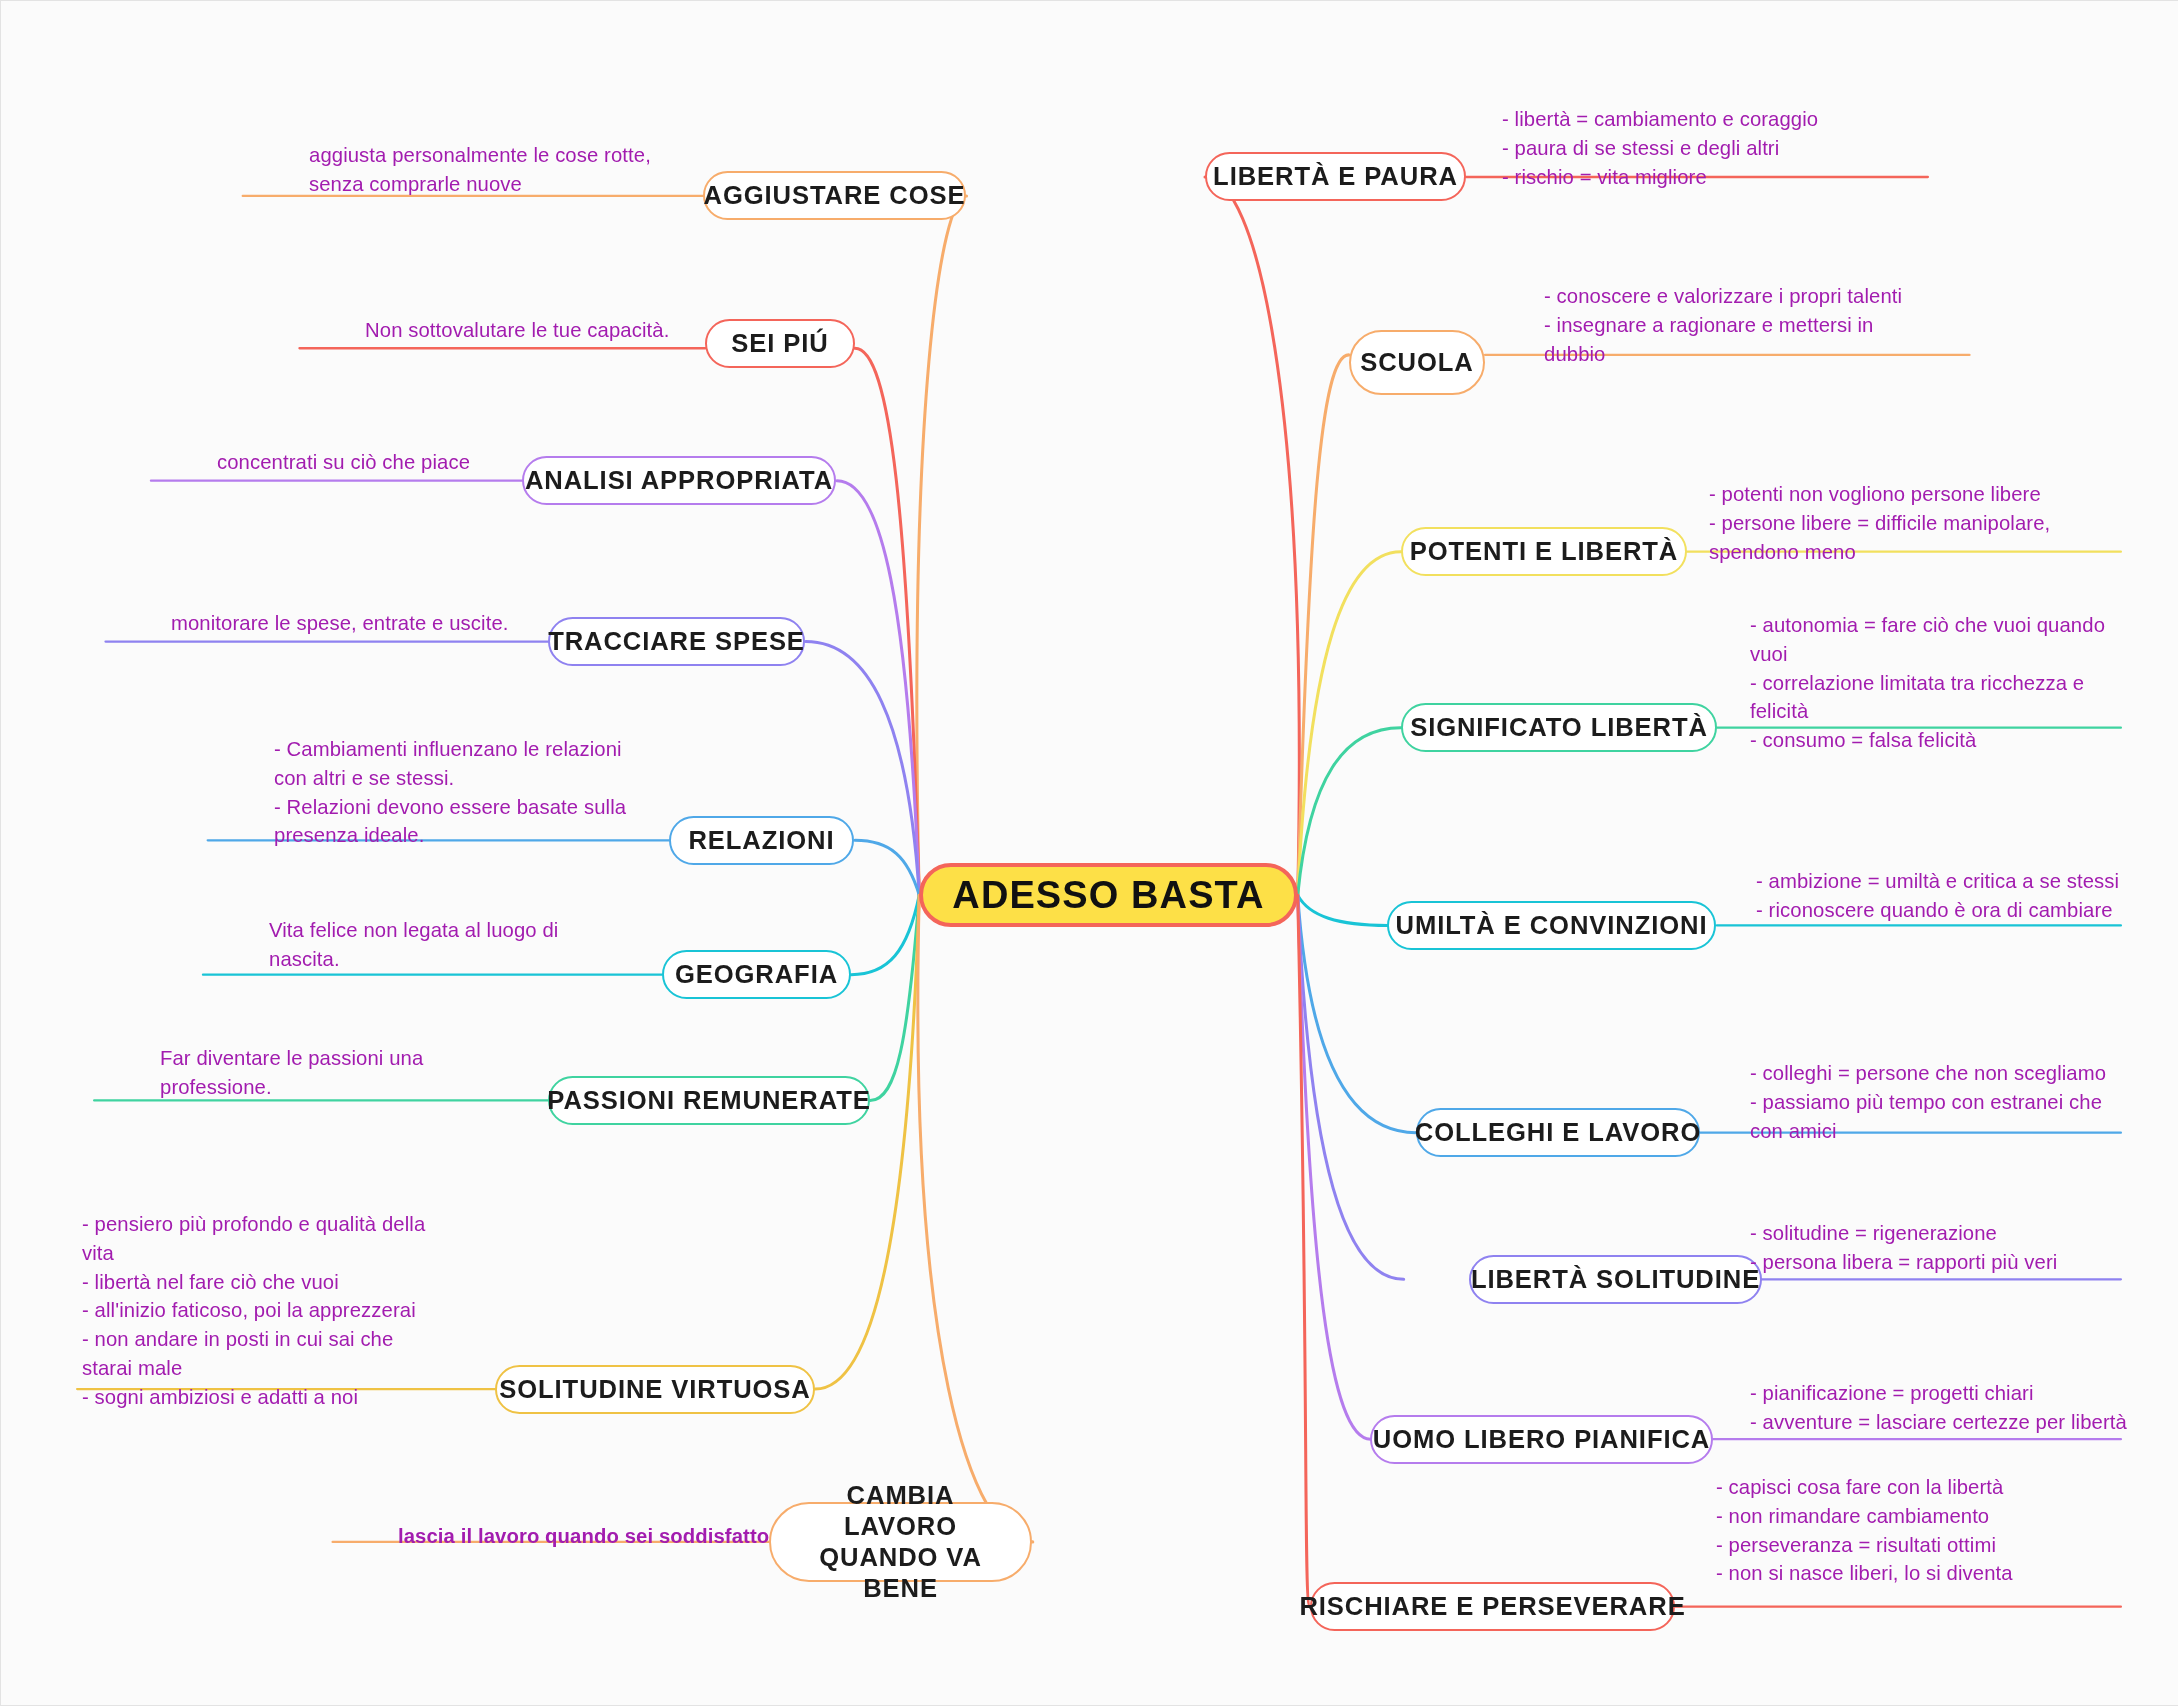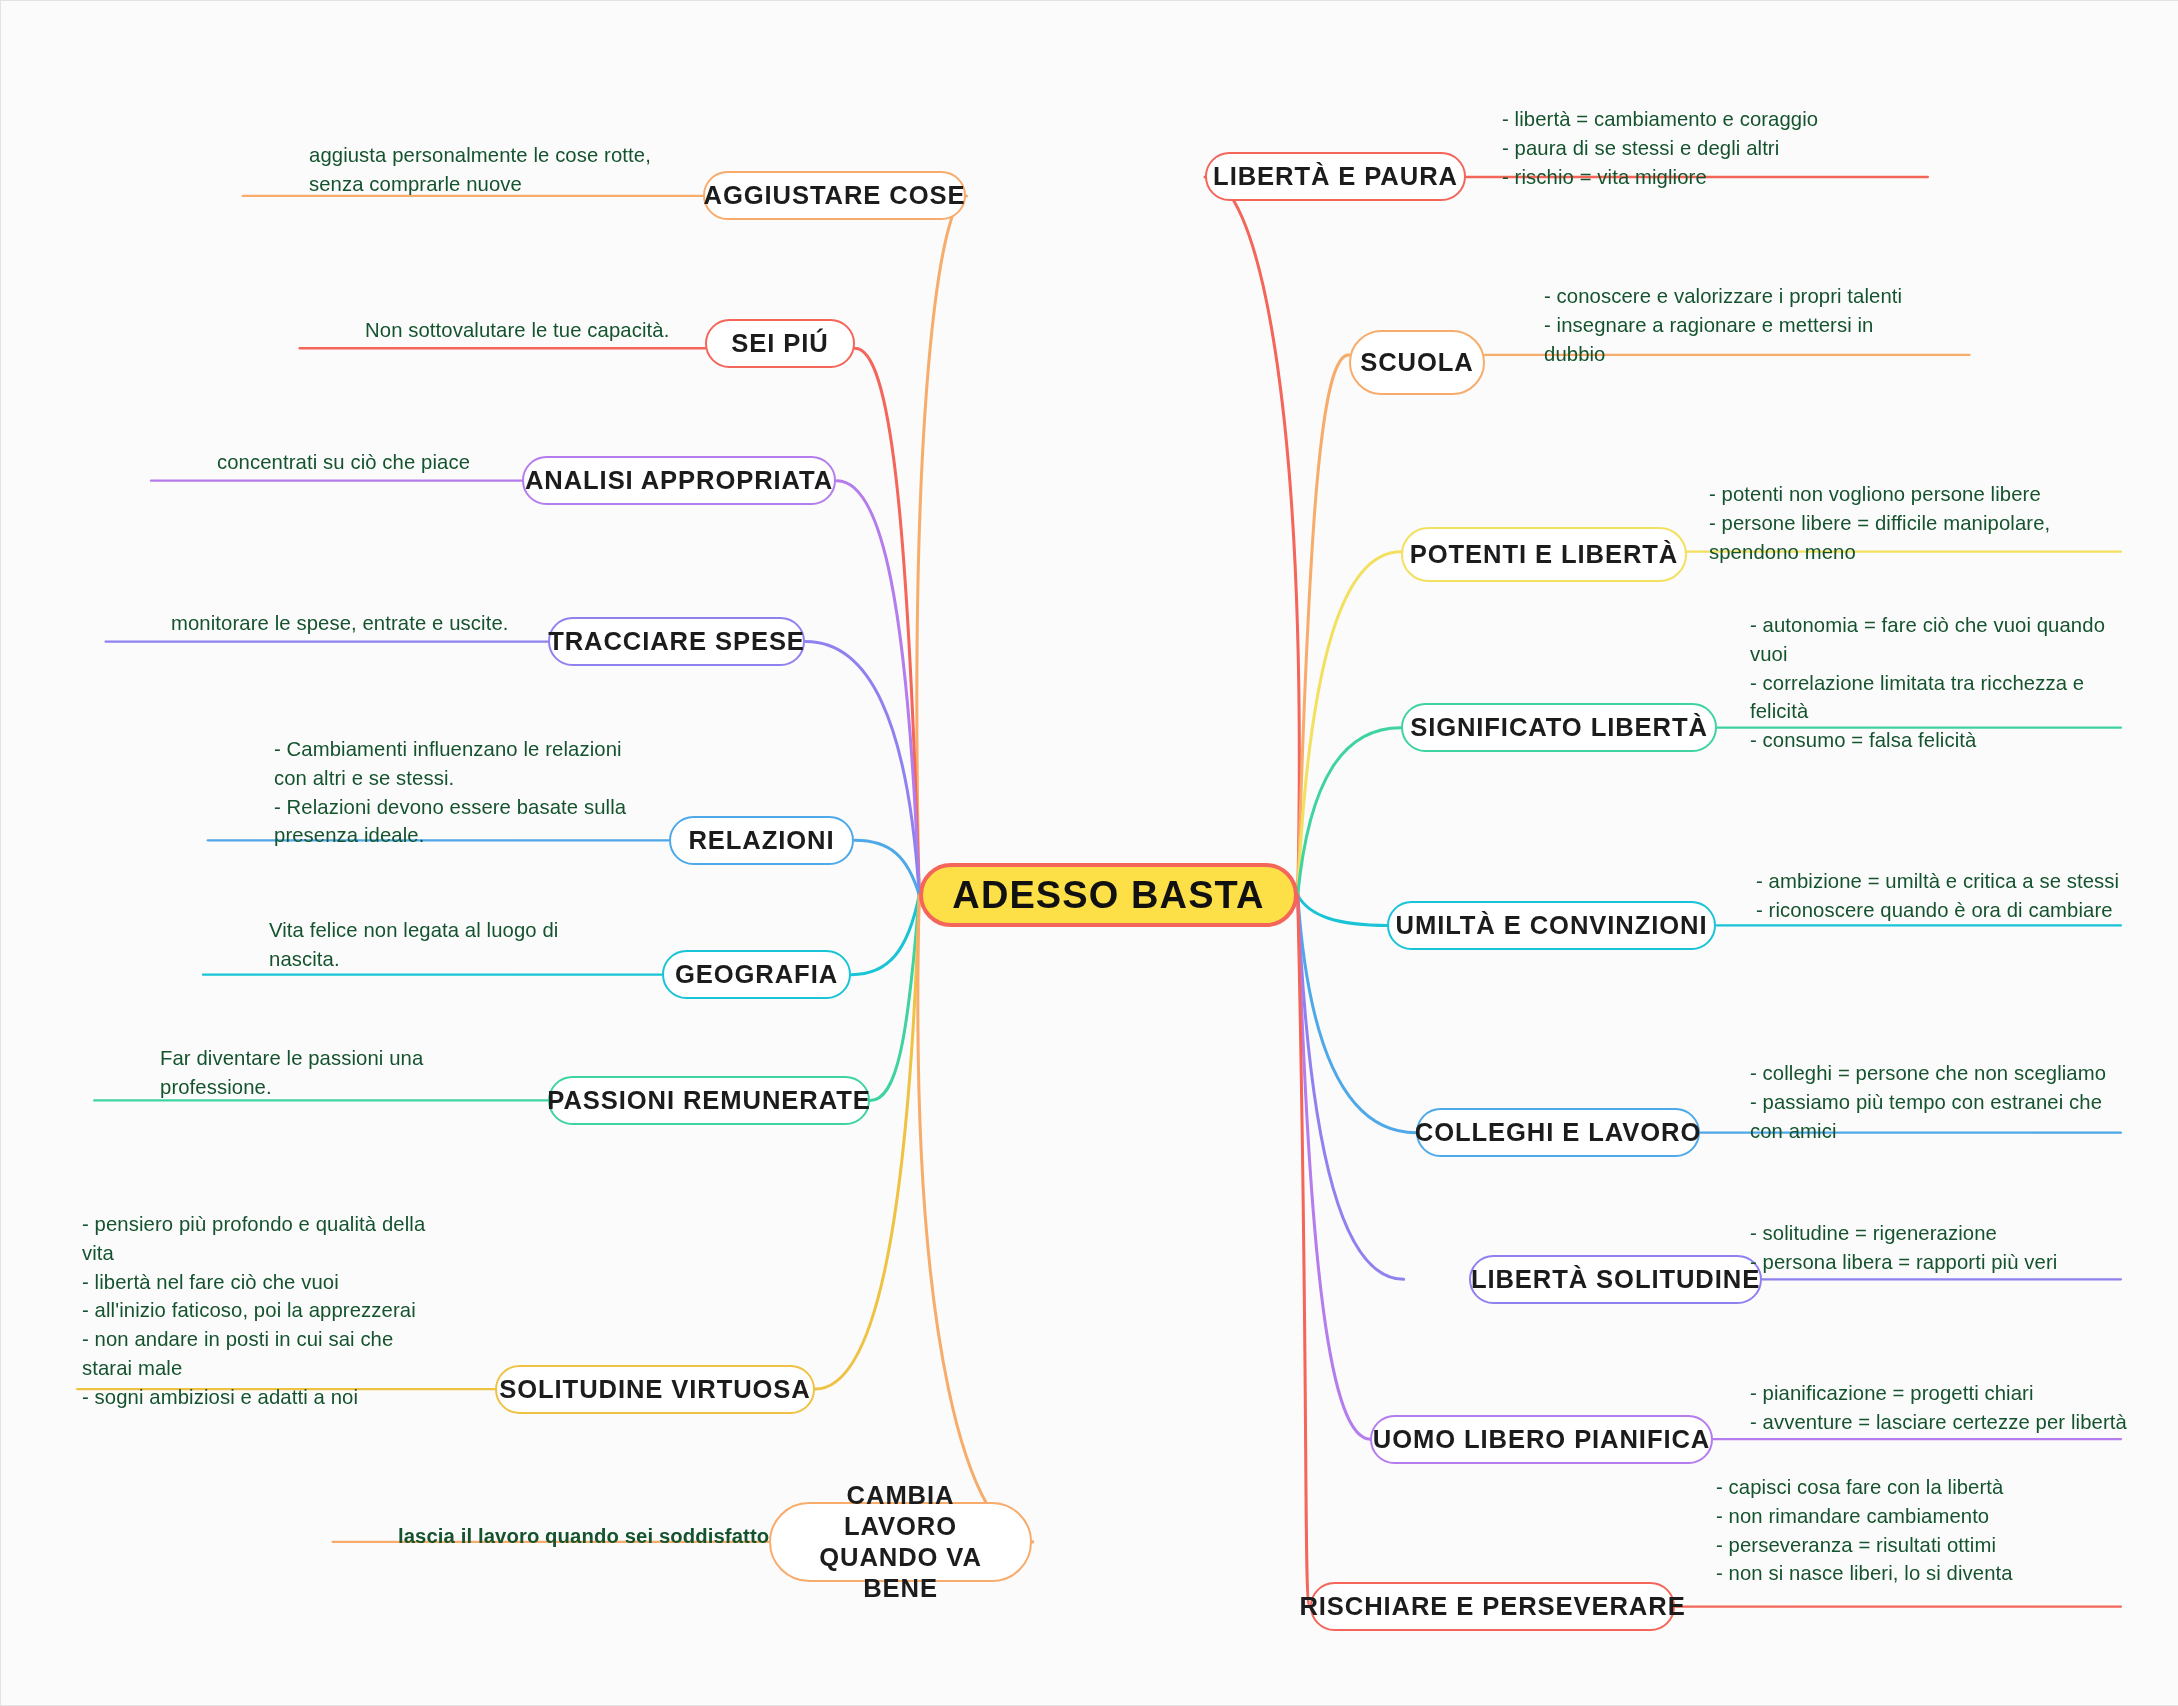--- a/index.html
+++ b/index.html
@@ -37,21 +37,21 @@
     border:4.7px solid #f4655a;
     border-radius:945px;
     display:flex;align-items:center;justify-content:center;
     font-weight:700;font-size:38px;letter-spacing:1.1px;color:#111;
     z-index:5;
   }
   .note{
     position:absolute;
     font-size:20.3px;
     line-height:1.42;
-    color:#14532d;
+    color:#a21caf;
     white-space:pre-line;
     letter-spacing:0.1px;
   }
   .note.right{text-align:left;}
   .note.left{text-align:left;}
 </style>
 </head>
 <body>
 
 <div id="canvas">
@@ -139,21 +139,21 @@
   <div class="node" id="n-liberta-e-paura" style="left: 1204px; top: 151px; width: 261px; height: 49px; border-color: rgb(244, 101, 90);">LIBERTÀ E PAURA</div>
   <div class="note right" style="left:1501px;top:104px;width:397px;">- libertà = cambiamento e coraggio
 - paura di se stessi e degli altri
 - rischio = vita migliore</div>
 
   <div class="node" id="n-scuola" style="left: 1348px; top: 329px; width: 136px; height: 65px; border-color: rgb(247, 172, 107);">SCUOLA</div>
   <div class="note right" style="left:1543px;top:281px;width:397px;">- conoscere e valorizzare i propri talenti
 - insegnare a ragionare e mettersi in
 dubbio</div>
 
-  <div class="node" id="n-potenti-e-liberta" style="left: 1400px; top: 526px; width: 286px; height: 55px; border-color: rgb(242, 224, 94); text-align: right;">POTENTI E LIBERTÀ</div>
+  <div class="node" id="n-potenti-e-liberta" style="left: 1400px; top: 526px; width: 286px; height: 49px; border-color: rgb(242, 224, 94); text-align: right;">POTENTI E LIBERTÀ</div>
   <div class="note right" style="left:1708px;top:479px;width:397px;">- potenti non vogliono persone libere
 - persone libere = difficile manipolare,
 spendono meno</div>
 
   <div class="node" id="n-significato-liberta" style="left: 1400px; top: 702px; width: 316px; height: 49px; border-color: rgb(63, 211, 160);">SIGNIFICATO LIBERTÀ</div>
   <div class="note right" style="left:1749px;top:610px;width:397px;">- autonomia = fare ciò che vuoi quando
 vuoi
 - correlazione limitata tra ricchezza e
 felicità
 - consumo = falsa felicità</div>

